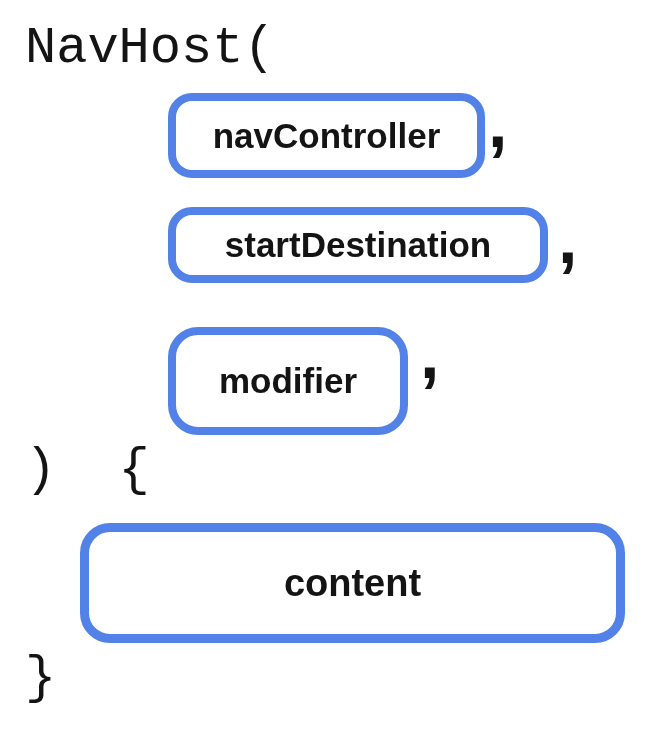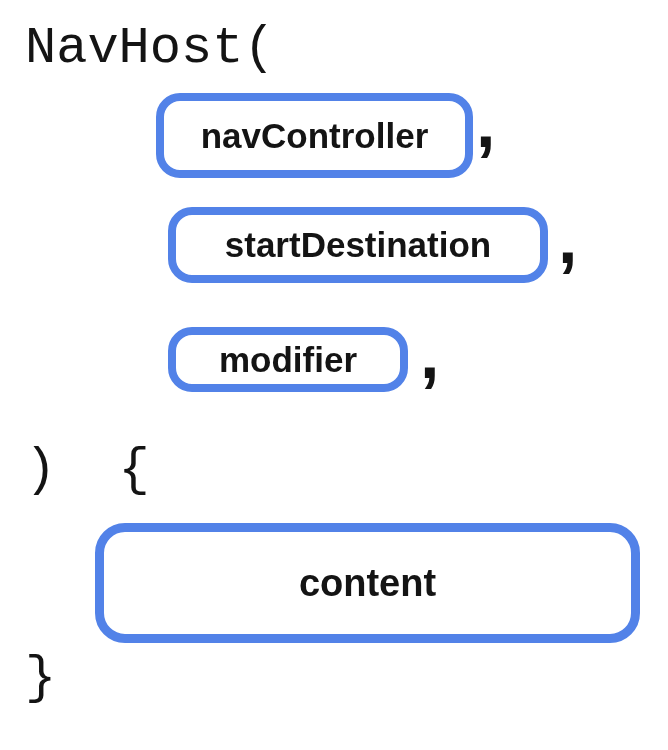--- a/index.html
+++ b/index.html
@@ -30,35 +30,35 @@
     line-height: 52px;
     color: var(--text);
     white-space: pre;
   }
   .code-open  { left: 25px; top: 23px; }
   .code-body-open  { left: 25px; top: 445px; }
   .code-body-close { left: 25px; top: 653px; }
 
   
   .param-row { position: absolute; }
-  .row-1 { left: 156px; top: 93px; }
+  .row-1 { left: 168px; top: 93px; }
   .row-2 { left: 168px; top: 207px; }
   .row-3 { left: 168px; top: 327px; }
 
   .pill {
     background: var(--pill-fill);
     border: 8px solid var(--pill-border);
     border-radius: 24px;
     display: flex;
     align-items: center;
     justify-content: center;
   }
   .row-1 .pill { width: 317px; height: 85px; }
   .row-2 .pill { width: 380px; height: 76px; }
-  .row-3 .pill { width: 240px; height: 65px; }
+  .row-3 .pill { width: 240px; height: 108px; border-radius: 30px; }
 
   .pill-label {
     font-family: "Liberation Sans", sans-serif;
     font-weight: 700;
     font-size: 35px;
     color: var(--text);
     white-space: nowrap;
   }
 
   .comma {
@@ -67,21 +67,21 @@
     font-weight: 700;
     font-size: 70px;
     line-height: 70px;
     color: var(--text);
   }
   .row-1 .comma { left: 320px; top: -5px; }
   .row-2 .comma { left: 390px; top: -3px; }
   .row-3 .comma { left: 252px; top: -8px; }
 
   
-  .content-row { position: absolute; left: 95px; top: 523px; }
+  .content-row { position: absolute; left: 80px; top: 523px; }
   .content-pill {
     width: 545px;
     height: 120px;
     border-width: 9px;
     border-radius: 30px;
   }
   .content-pill .pill-label { font-size: 38px; }
 </style>
 </head>
 <body>

